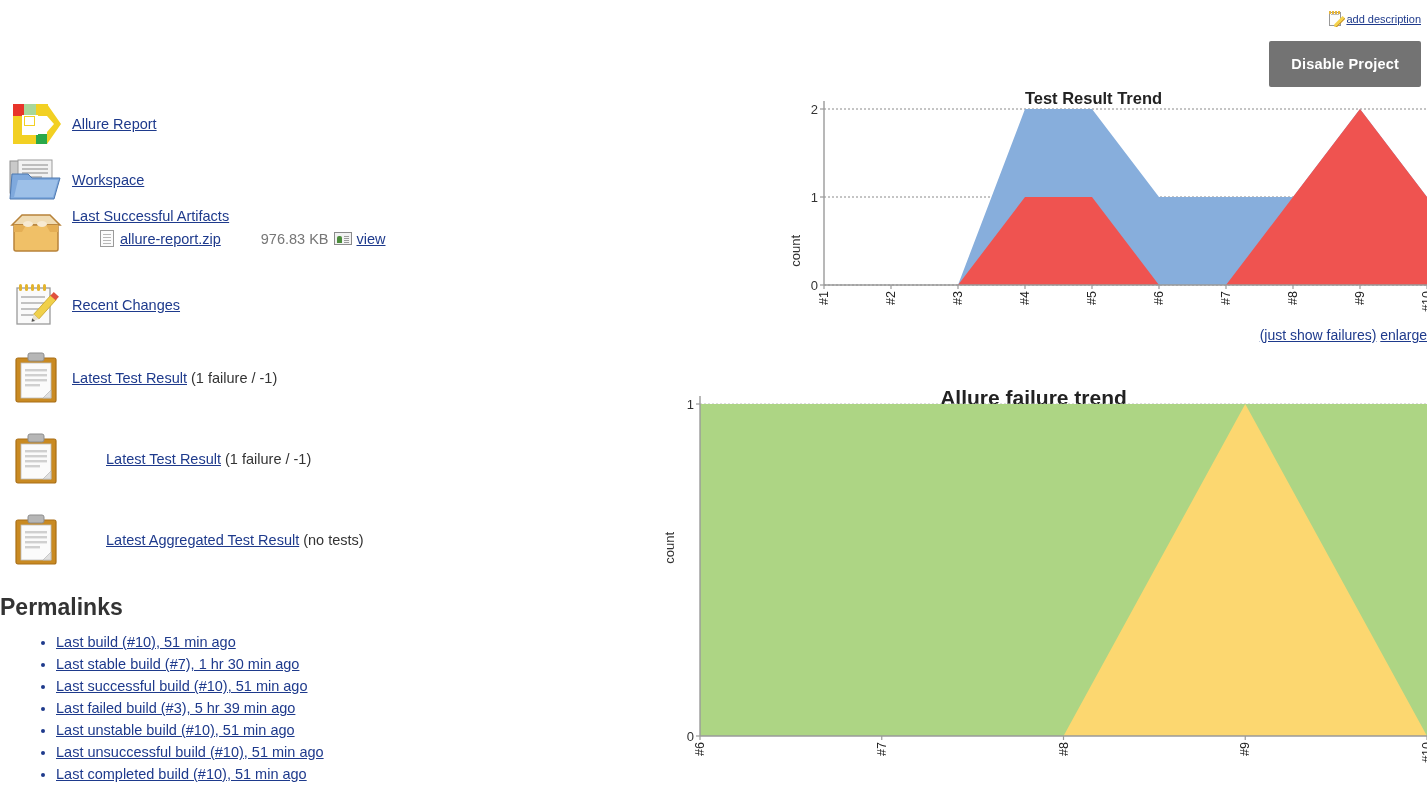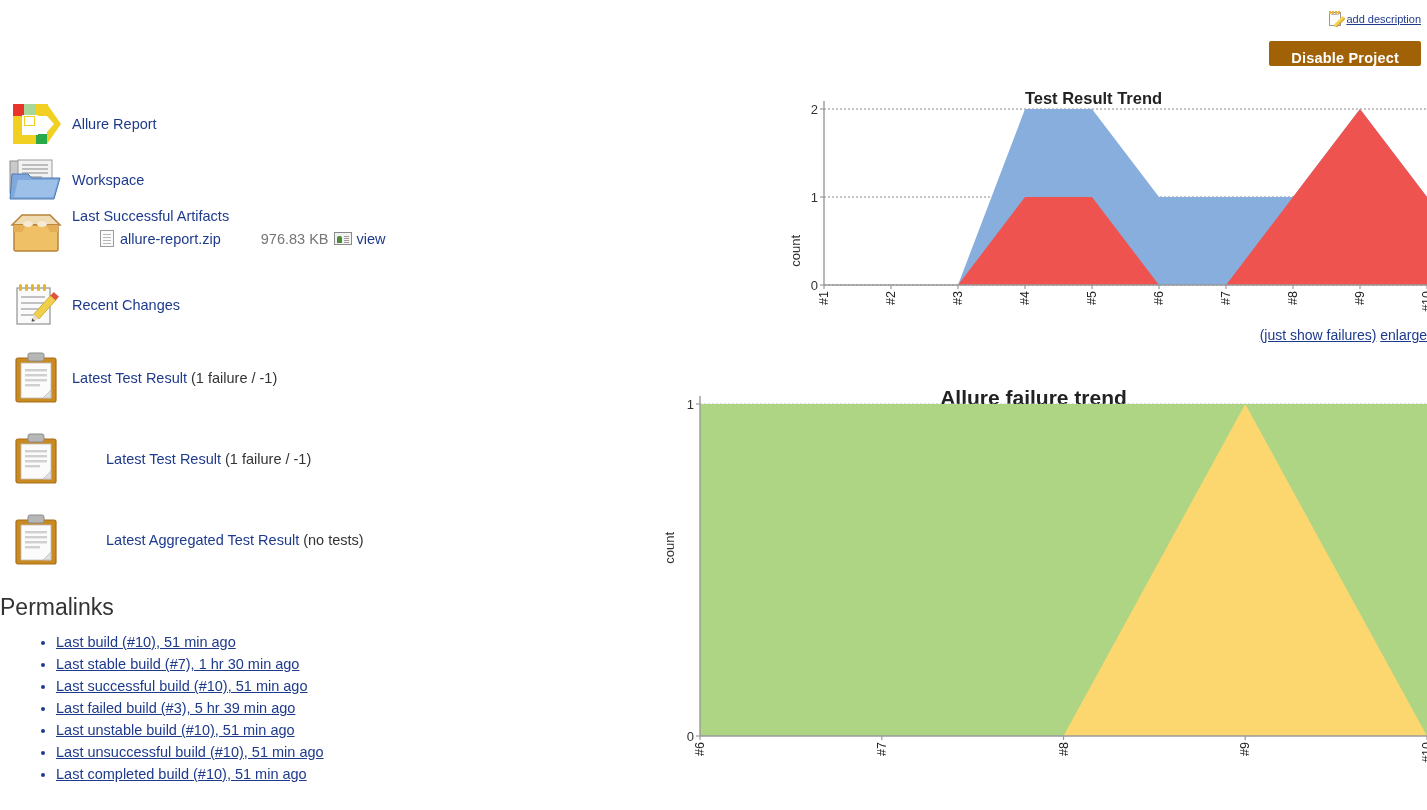--- a/index.html
+++ b/index.html
@@ -75,29 +75,29 @@
     right: 0; bottom: 0;
     width: 11px; height: 11px;
     background: linear-gradient(135deg, #f5d24b 0%, #f5d24b 55%, #cf9b2d 55%, #cf9b2d 72%, #e04f3e 72%);
     transform: rotate(0deg);
     clip-path: polygon(75% 0, 100% 25%, 25% 100%, 0 100%, 0 75%);
   }
 
   .disable-btn {
     display: inline-block;
     margin-top: 12px;
-    background: #a16207;
+    background: #737373;
     color: #ffffff;
     border: none;
     border-radius: 2px;
     font-family: "Liberation Sans", sans-serif;
     font-size: 14.5px;
     font-weight: bold;
     padding: 0 22px;
-    height: 25px;
+    height: 46px;
     line-height: 35px;
     cursor: pointer;
     letter-spacing: .2px;
   }
 
   
   #left-col {
     position: absolute;
     left: 0;
     top: 96px;
@@ -112,20 +112,21 @@
     width: 72px;
     min-width: 72px;
     display: flex;
     align-items: center;
     justify-content: center;
   }
   .task-body { flex: 1; }
   .task-link {
     font-size: 14.5px;
     color: #1e3a8c;
+    text-decoration: underline;
     cursor: pointer;
   }
   .task-suffix {
     font-size: 14.5px;
     color: #333;
     text-decoration: none;
   }
 
   
   .ico { position: relative; display: block; }
@@ -190,21 +191,21 @@
     position: absolute;
     left: 9px; top: 3px; right: 2px;
     height: 7px;
     background: repeating-linear-gradient(to bottom,#9a9a9a 0,#9a9a9a 1px,transparent 1px,transparent 2px);
   }
 
   
   #permalinks { margin-top: 14px; }
   .permalinks-title {
     font-size: 23px;
-    font-weight: normal;
+    font-weight: bold;
     color: #333;
     margin: 0 0 10px 0;
   }
   .permalinks-list {
     margin: 0;
     padding-left: 56px;
     list-style: disc;
   }
   .permalinks-list li {
     font-size: 14.5px;

